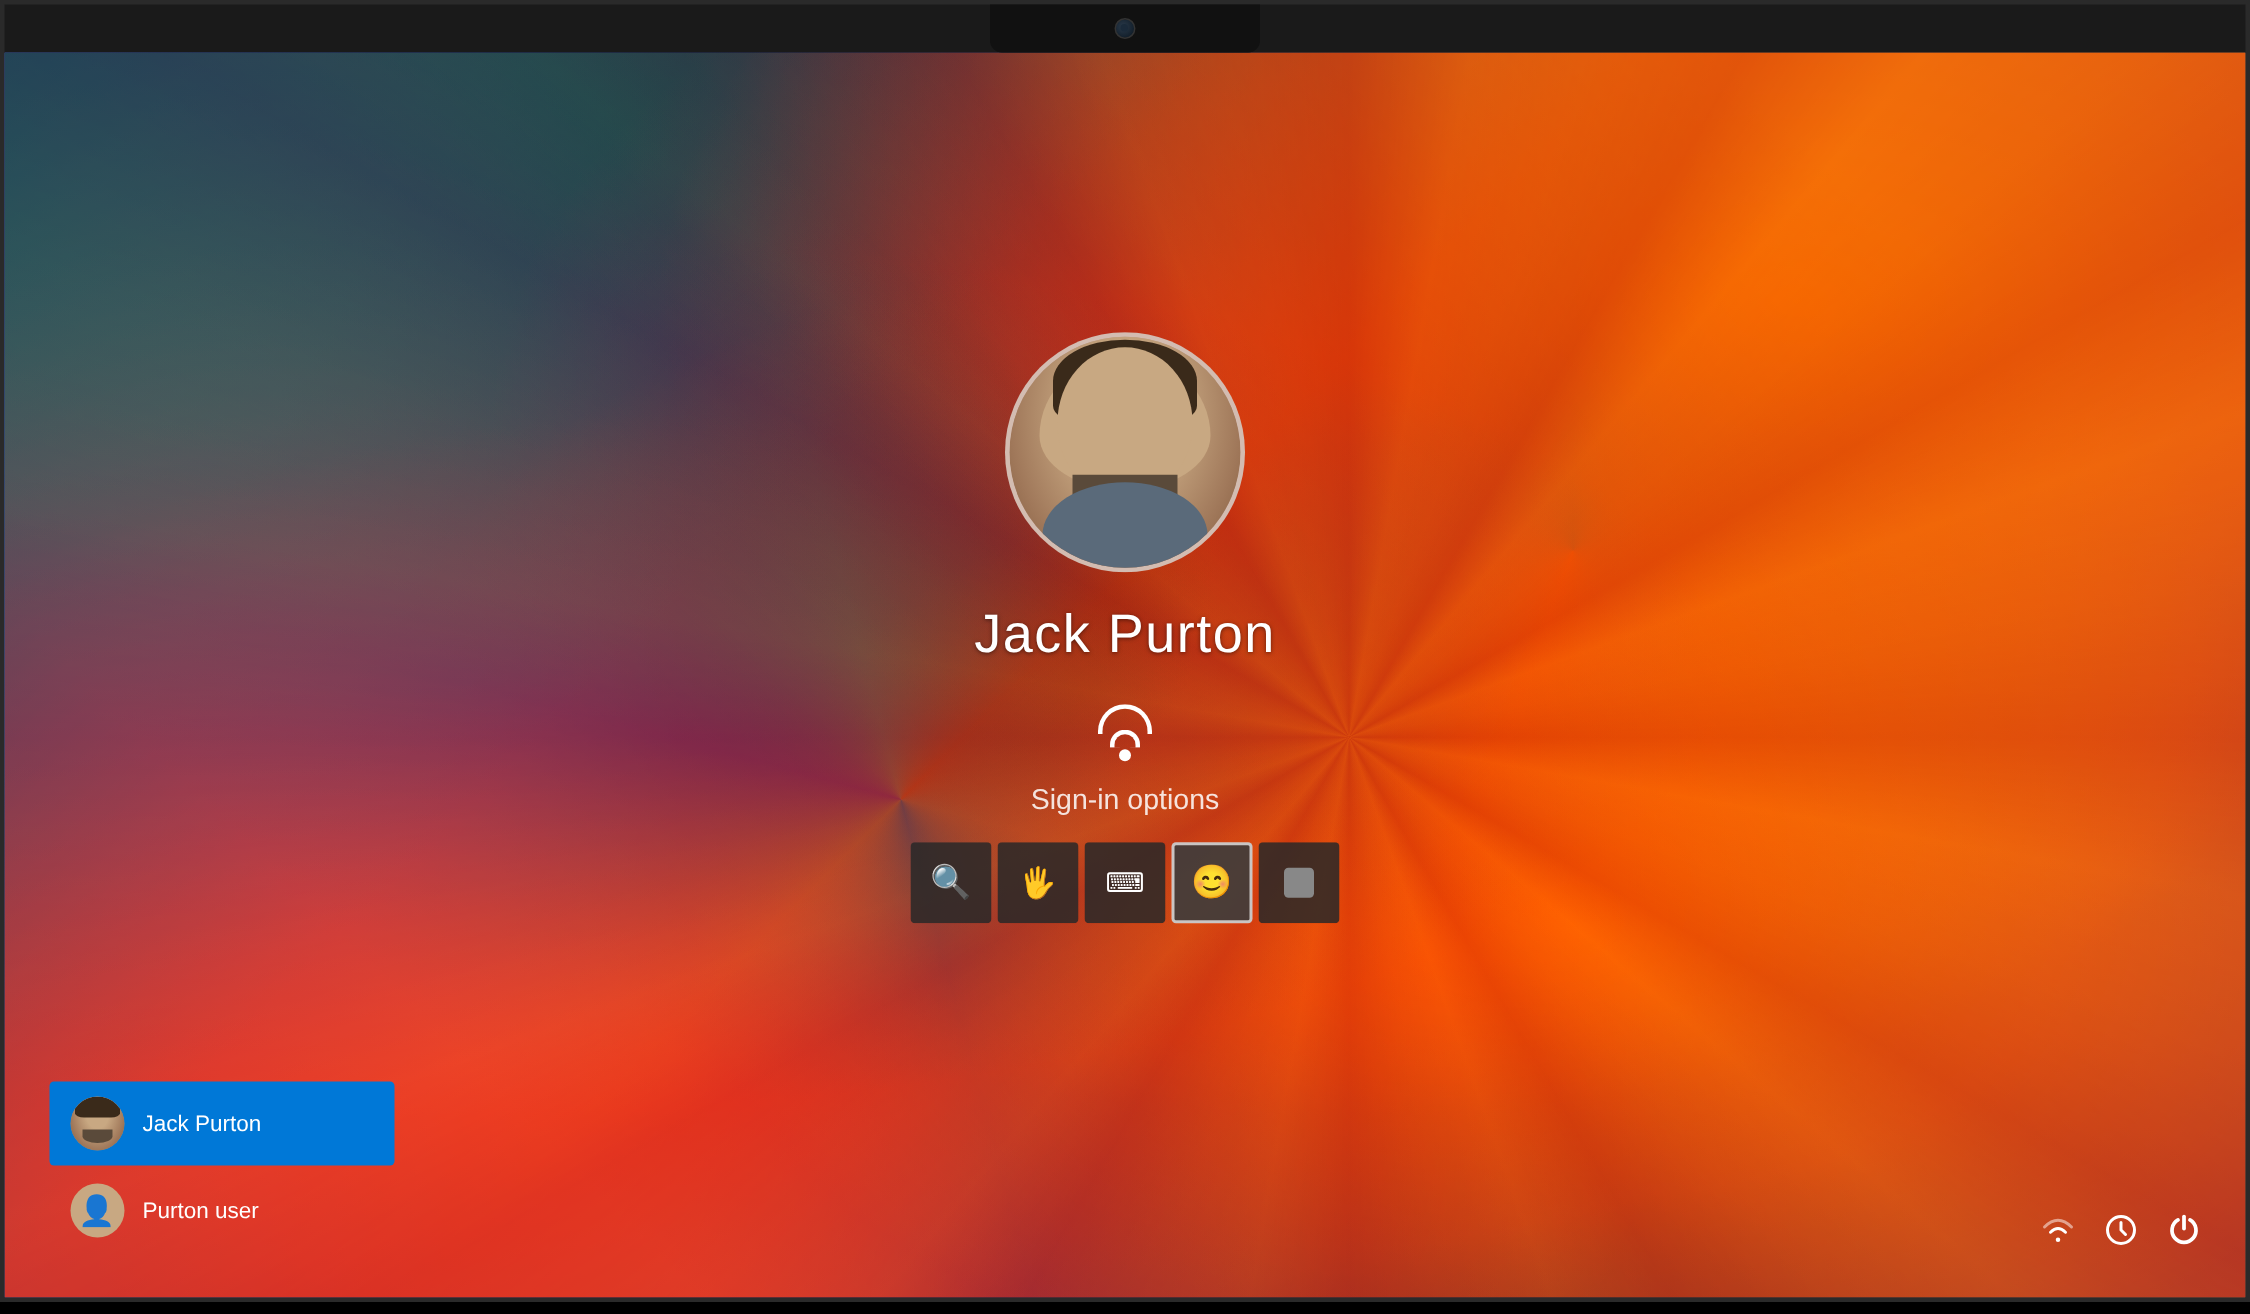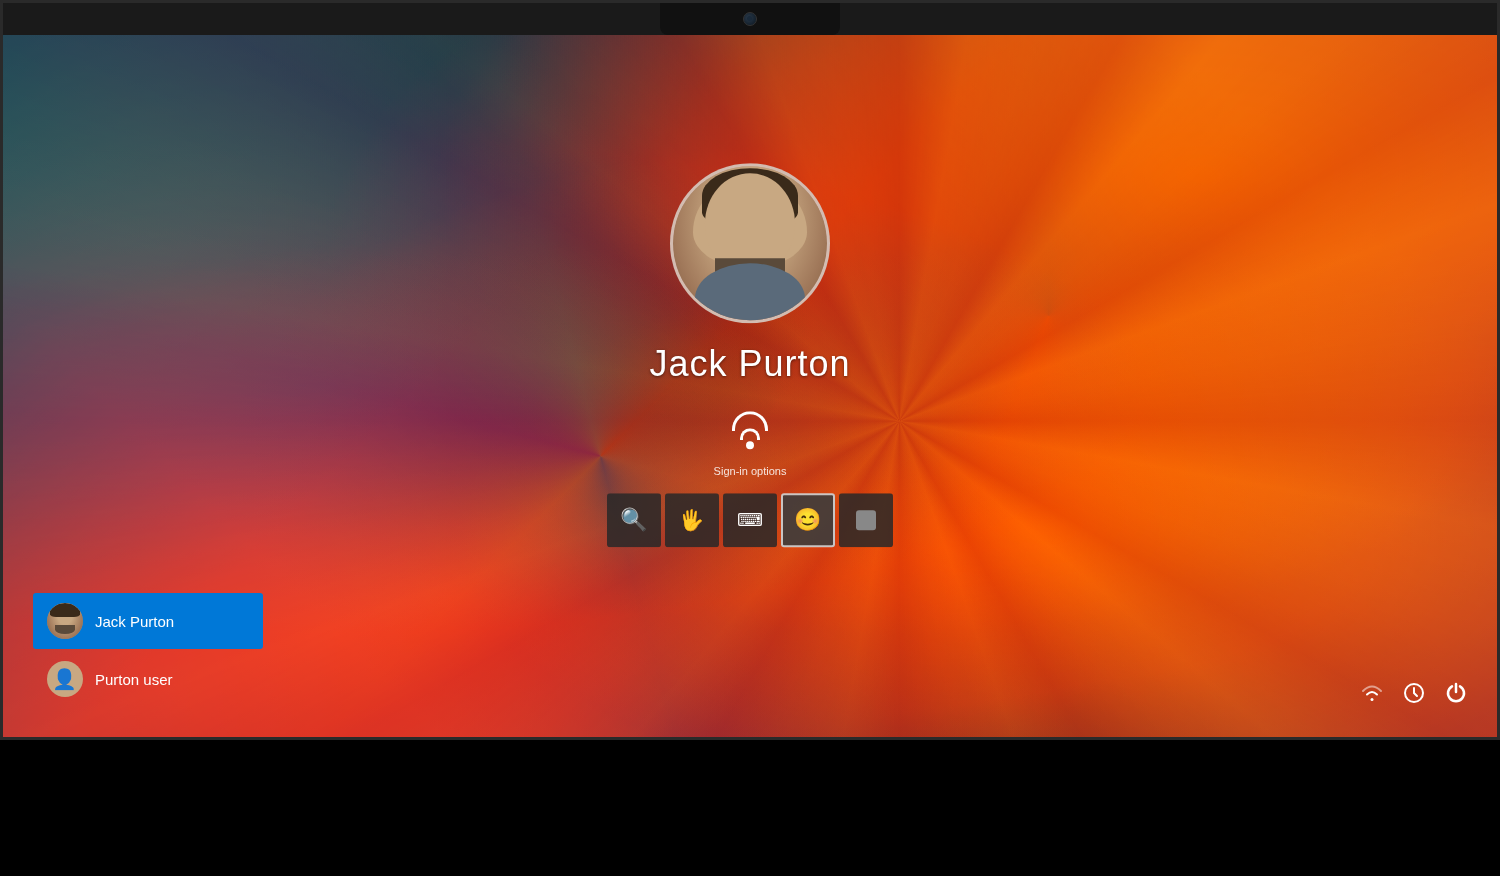--- a/index.html
+++ b/index.html
@@ -8,21 +8,21 @@
       width: 1500px;
       height: 876px;
       overflow: hidden;
       background: #000;
       font-family: 'Segoe UI', Arial, sans-serif;
     }
 
     
     .monitor-frame {
       width: 1500px;
-      height: 740px;
+      height: 868px;
       position: relative;
       background: #1a1a1a;
       border: 3px solid #2a2a2a;
     }
 
     
     .webcam-bar {
       position: absolute;
       top: 0;
       left: 50%;
@@ -221,21 +221,21 @@
       font-size: 36px;
       font-weight: 300;
       text-shadow: 0 1px 3px rgba(0,0,0,0.5);
       margin-bottom: 24px;
       letter-spacing: 1px;
     }
 
     
     .signin-options-text {
       color: rgba(255,255,255,0.85);
-      font-size: 11px;
+      font-size: 19px;
       margin-bottom: 16px;
       cursor: pointer;
     }
 
     
     .signin-methods {
       display: flex;
       gap: 4px;
     }
 

